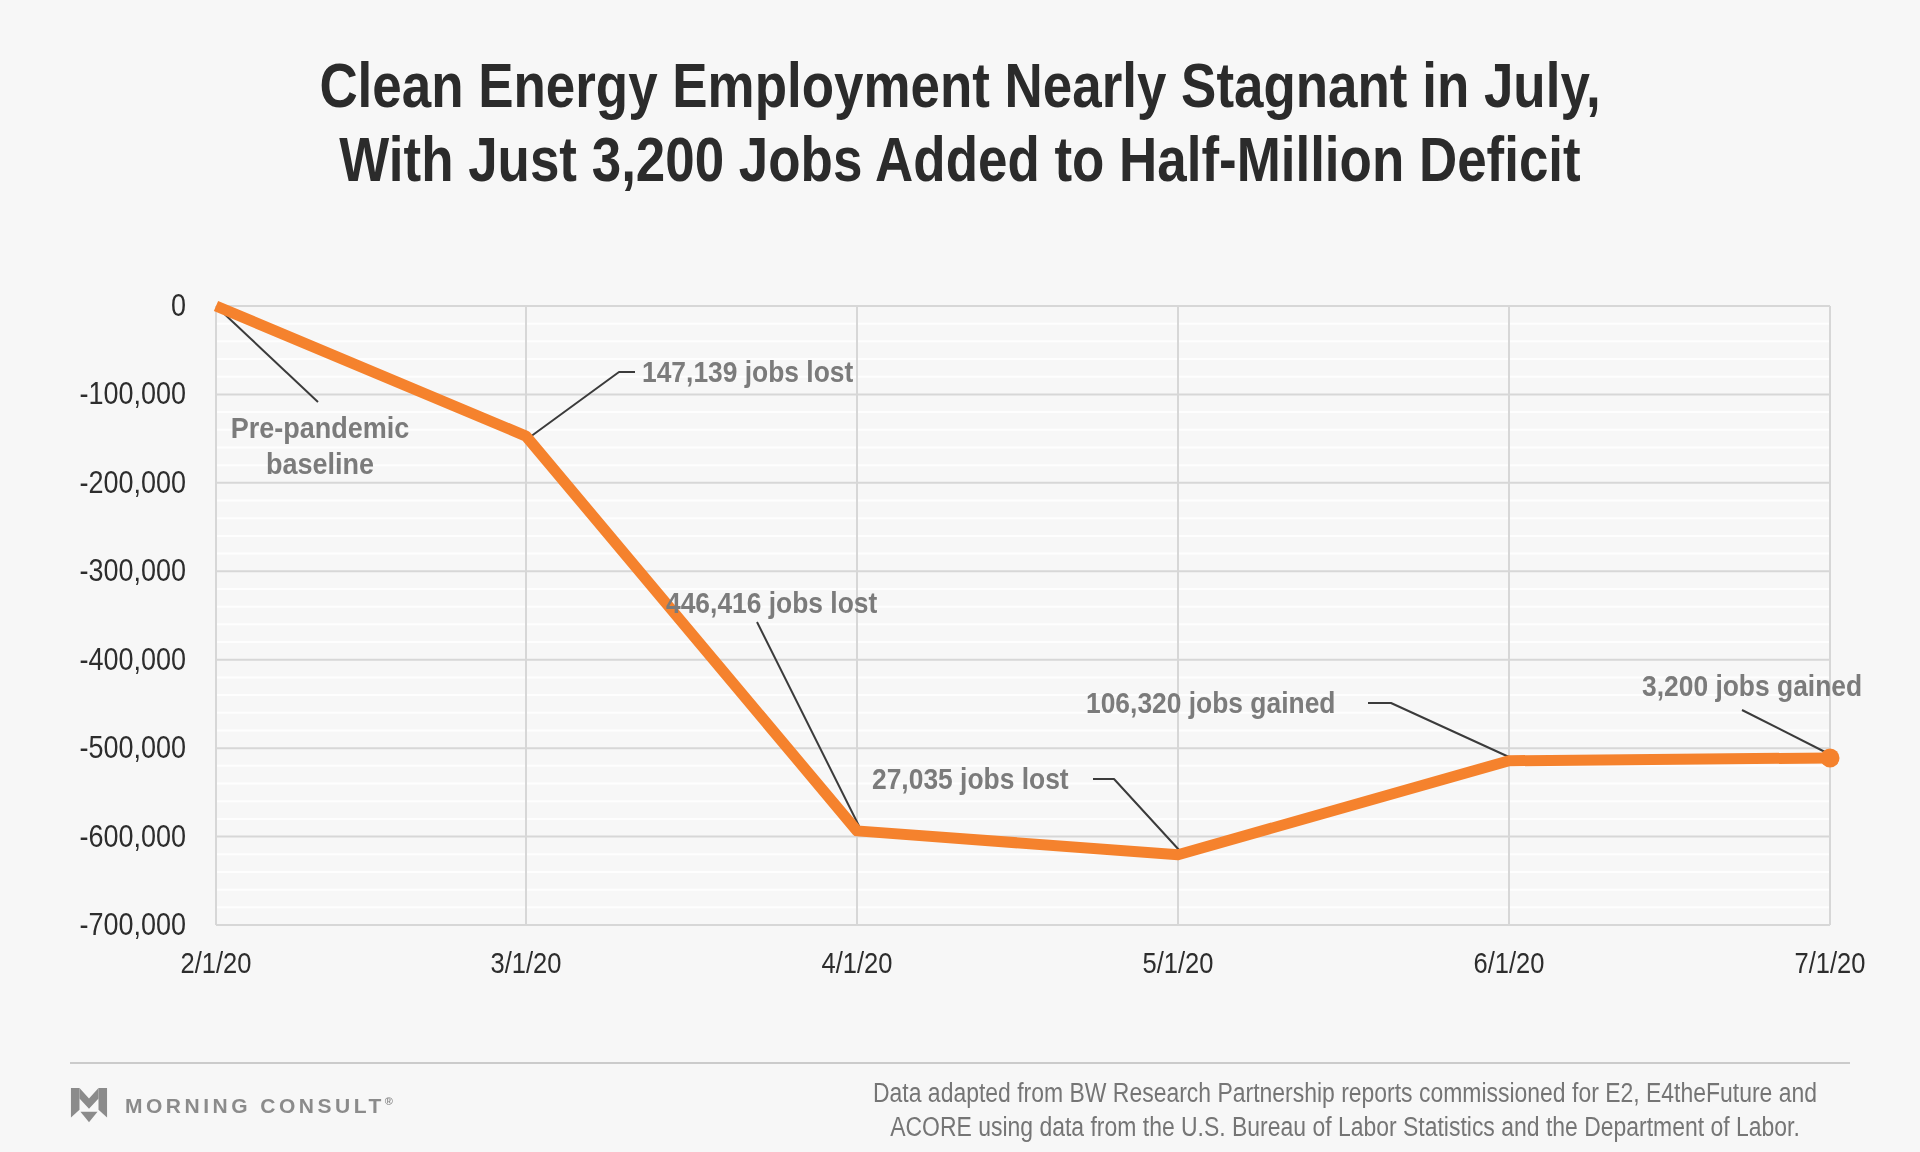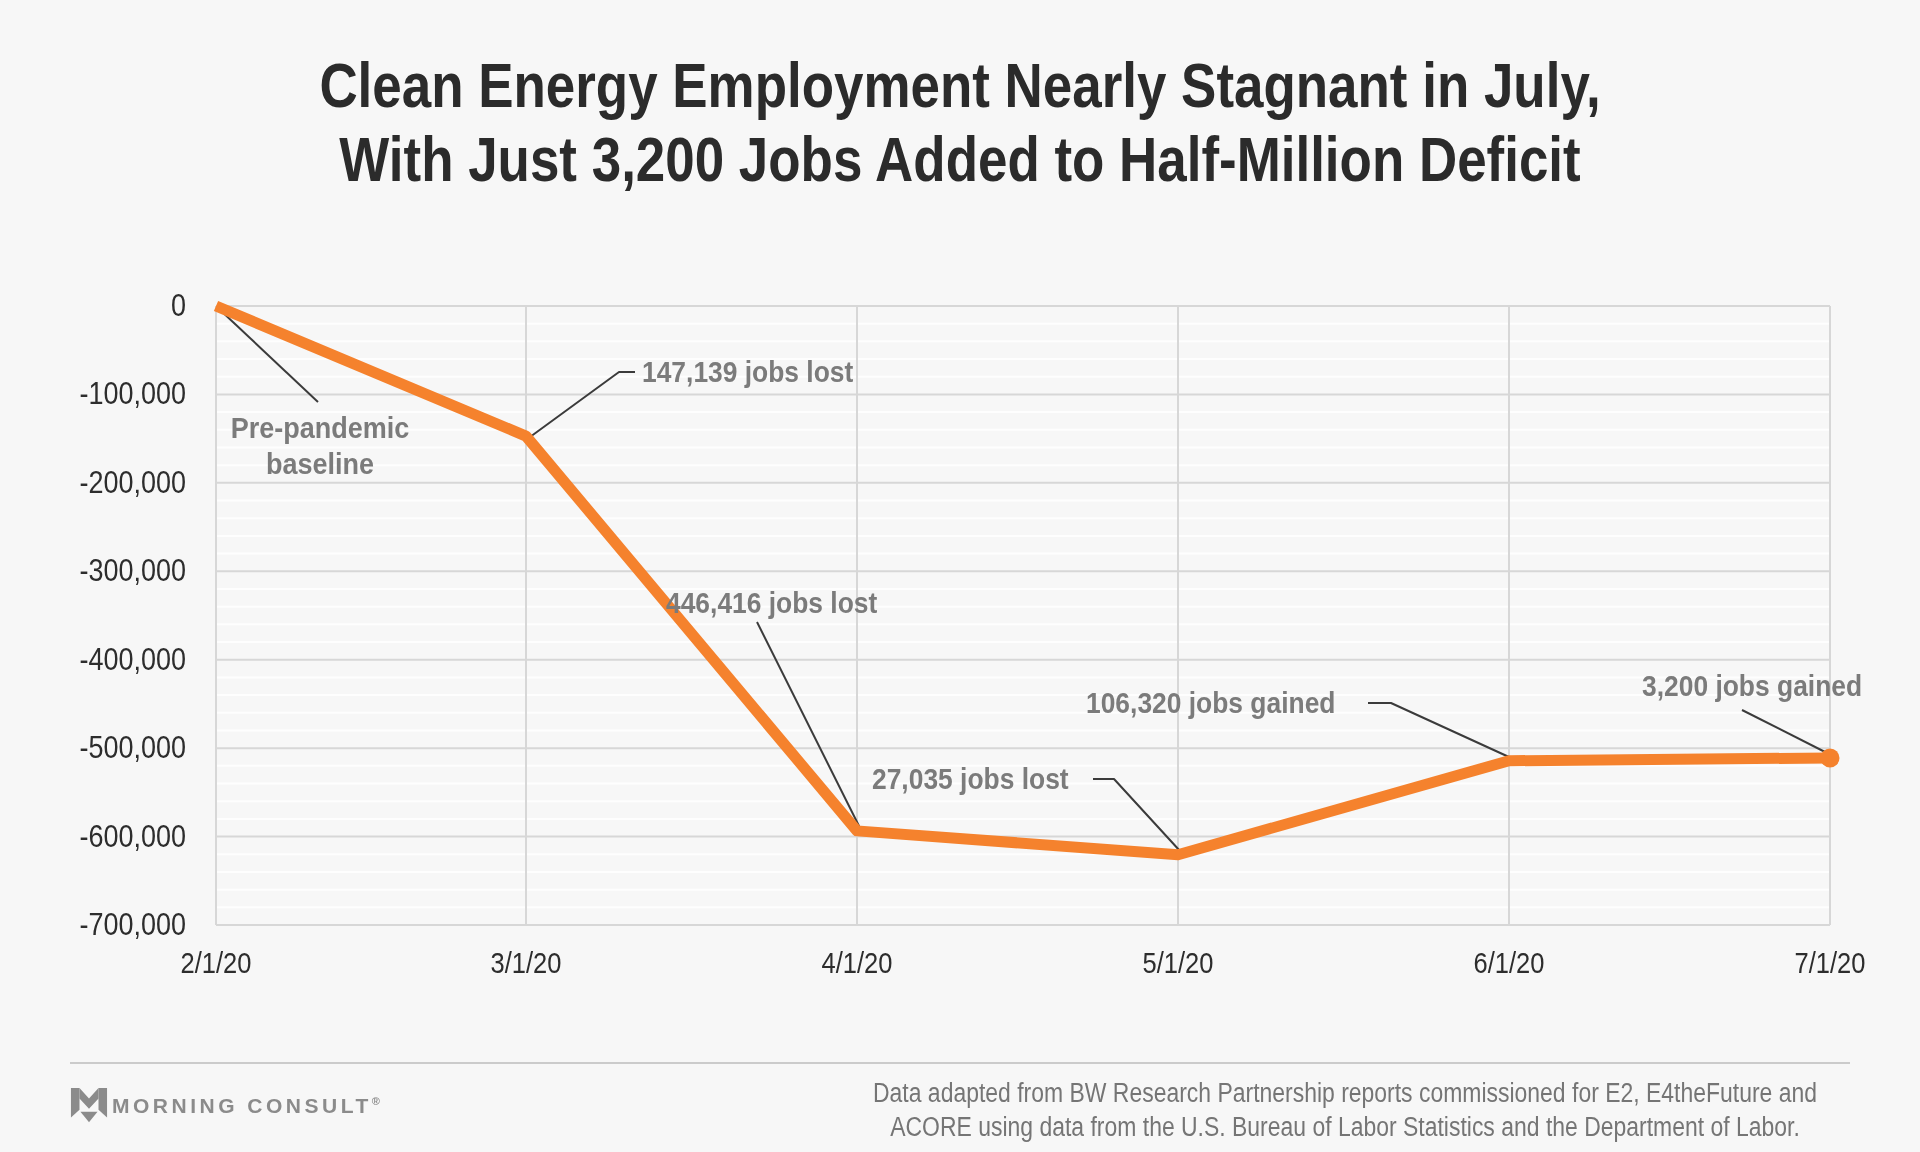--- a/index.html
+++ b/index.html
@@ -27,21 +27,21 @@
   .ann-baseline{left:210px;top:410px;width:220px;text-align:center;white-space:normal;
                 transform:scaleX(0.9);transform-origin:50% 50%;}
   .ann-mar{left:642px;top:354px;}
   .ann-apr{left:666px;top:585px;}
   .ann-may{left:872px;top:761px;}
   .ann-jun{left:1086px;top:685px;}
   .ann-jul{right:58px;top:668px;transform:scaleX(0.88);transform-origin:100% 50%;}
 
   
   .divider{position:absolute;left:70px;top:1062px;width:1780px;height:2px;background:#cbcbcb;}
-  .logo{position:absolute;left:70px;top:1086px;display:flex;align-items:center;gap:4px;}
+  .logo{position:absolute;left:70px;top:1086px;display:flex;align-items:center;gap:17px;}
   .logo-text{font-size:21px;font-weight:700;letter-spacing:3.5px;color:#8b8b8b;white-space:nowrap;}
   .logo-reg{font-size:11px;vertical-align:super;letter-spacing:0;color:#8b8b8b;}
   .attribution{position:absolute;left:700px;top:1076px;width:1290px;text-align:center;
                font-size:27px;line-height:34px;color:#757575;
                transform:scaleX(0.85);transform-origin:50% 50%;}
 </style>
 </head>
 <body>
 
 <div class="canvas">

